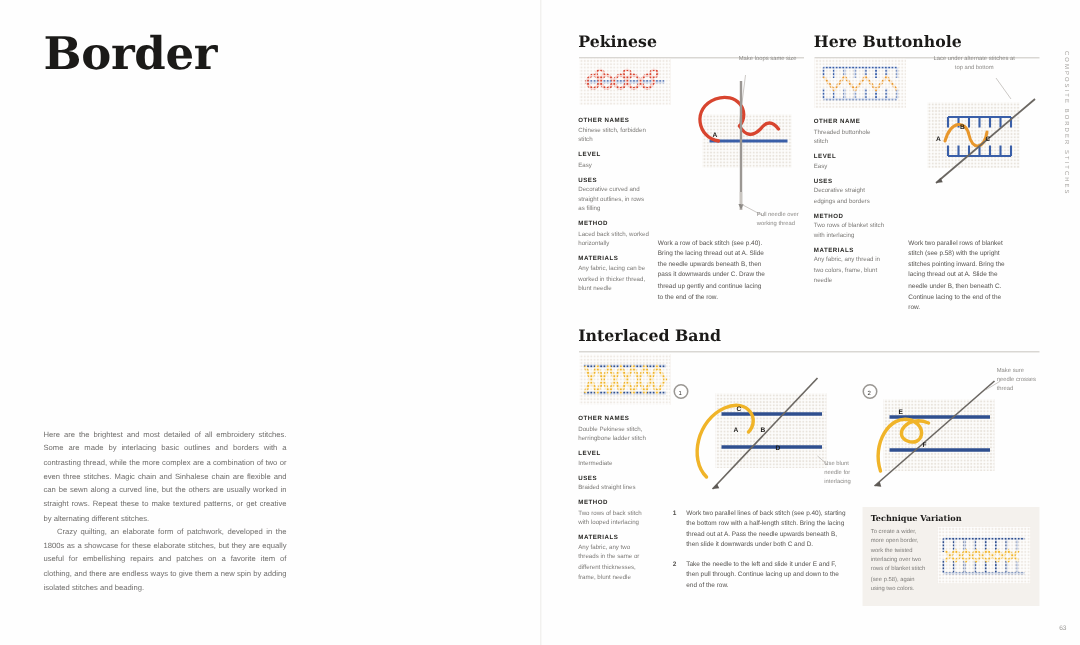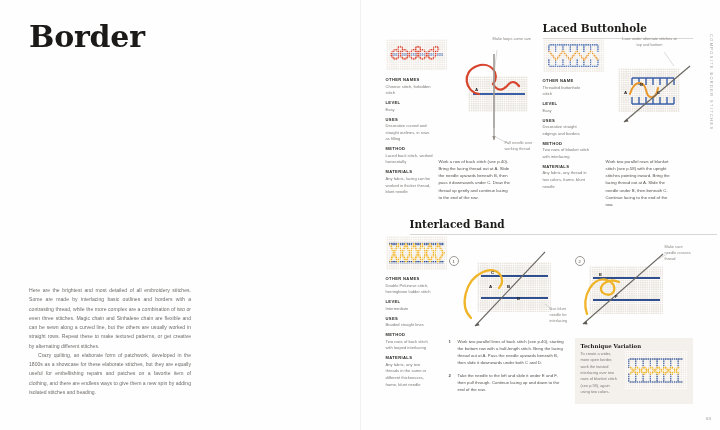--- a/index.html
+++ b/index.html
@@ -124,20 +124,24 @@
       <p>Here are the brightest and most detailed of all embroidery stitches. Some are made by interlacing basic outlines and borders with a contrasting thread, while the more complex are a combination of two or even three stitches. Magic chain and Sinhalese chain are flexible and can be sewn along a curved line, but the others are usually worked in straight rows. Repeat these to make textured patterns, or get creative by alternating different stitches.</p>
       <p class="indent">Crazy quilting, an elaborate form of patchwork, developed in the 1800s as a showcase for these elaborate stitches, but they are equally useful for embellishing repairs and patches on a favorite item of clothing, and there are endless ways to give them a new spin by adding isolated stitches and beading.</p>
     </div>
   </div>
 
   <div class="page-right">
 
     <div class="side-tab">Composite Border Stitches</div>
     <div class="folio">63</div>
 
+    <div class="col" style="left:25px;top:22px;width:150px;">
+      <div class="sec-title">Pekinese</div>
+      <div class="rule" style="margin-top:4px;width:150px;"></div>
+    </div>
 
     <div class="swatch" style="position:absolute;left:25px;top:39px;width:61px;height:31px;">
       <div class="grid-bg"></div>
       <svg width="61" height="31" viewBox="0 0 61 31">
         <line x1="4" y1="15.5" x2="57" y2="15.5" stroke="#3a5fa8" stroke-width="2"></line>
         <path d="M5 15.5 q4.5 -9 9 0 q4.5 9 9 0 q4.5 -9 9 0 q4.5 9 9 0 q4.5 -9 9 0" fill="none" stroke="#d8452f" stroke-width="2.1" stroke-linecap="round"></path>
         <path d="M5 15.5 q4.5 9 9 0 q4.5 -9 9 0 q4.5 9 9 0 q4.5 -9 9 0 q4.5 9 9 0" fill="none" stroke="#d8452f" stroke-width="2.1" stroke-linecap="round"></path>
         <circle cx="14" cy="10" r="2.4" fill="none" stroke="#d8452f" stroke-width="1.6"></circle>
         <circle cx="32" cy="10" r="2.4" fill="none" stroke="#d8452f" stroke-width="1.6"></circle>
         <circle cx="50" cy="10" r="2.4" fill="none" stroke="#d8452f" stroke-width="1.6"></circle>
@@ -177,21 +181,21 @@
         <text x="26" y="55" font-size="4.4" font-family="Liberation Sans, sans-serif" fill="#1b1a18" font-weight="bold">A</text>
 
         <line x1="45" y1="100" x2="60" y2="108" stroke="#b9b6b2" stroke-width=".5"></line>
       </svg>
       <div class="callout" style="position:absolute;left:56px;top:104px;width:33px;">Pull needle over working thread</div>
     </div>
 
     <div class="instr" style="position:absolute;left:78px;top:158px;width:73px;">Work a row of back stitch (see p.40). Bring the lacing thread out at A. Slide the needle upwards beneath B, then pass it downwards under C. Draw the thread up gently and continue lacing to the end of the row.</div>
 
     <div class="col" style="left:182px;top:22px;width:150px;">
-      <div class="sec-title">Laced Buttonhole</div>
+      <div class="sec-title">Here Buttonhole</div>
       <div class="rule" style="margin-top:4px;width:150px;"></div>
     </div>
 
     <div class="swatch" style="position:absolute;left:182px;top:39px;width:61px;height:33px;">
       <div class="grid-bg"></div>
       <svg width="61" height="33" viewBox="0 0 61 33">
         <g stroke="#3a5fa8" stroke-width="1.5" fill="none">
           <line x1="6" y1="6" x2="55" y2="6"></line>
           <line x1="6" y1="6" x2="6" y2="13"></line>
             <line x1="13" y1="6" x2="13" y2="13"></line>
@@ -257,21 +261,21 @@
         <line x1="20" y1="86" x2="86" y2="30" stroke="#6b6762" stroke-width="1.2"></line>
         <polygon points="20,86 23,82.5 24.5,85.5" fill="#5d5955"></polygon>
         <text x="20" y="58" font-size="4.4" font-family="Liberation Sans, sans-serif" fill="#1b1a18" font-weight="bold">A</text>
         <text x="36" y="50" font-size="4.4" font-family="Liberation Sans, sans-serif" fill="#1b1a18" font-weight="bold">B</text>
         <text x="53" y="58" font-size="4.4" font-family="Liberation Sans, sans-serif" fill="#1b1a18" font-weight="bold">C</text>
       </svg>
     </div>
 
     <div class="instr" style="position:absolute;left:245px;top:158px;width:68px;">Work two parallel rows of blanket stitch (see p.58) with the upright stitches pointing inward. Bring the lacing thread out at A. Slide the needle under B, then beneath C. Continue lacing to the end of the row.</div>
 
-    <div class="col" style="left:25px;top:218px;width:307px;margin-left:24px;">
+    <div class="col" style="left:25px;top:218px;width:307px;">
       <div class="sec-title">Interlaced Band</div>
       <div class="rule" style="margin-top:4px;width:307px;"></div>
     </div>
 
     <div class="swatch" style="position:absolute;left:25px;top:236px;width:61px;height:34px;">
       <div class="grid-bg"></div>
       <svg width="61" height="34" viewBox="0 0 61 34">
         <line x1="3" y1="8" x2="58" y2="8" stroke="#2f4f8f" stroke-width="2.4"></line>
         <line x1="3" y1="26" x2="58" y2="26" stroke="#2f4f8f" stroke-width="2.4"></line>
         <path d="M4 8 L12 26 L20 8 L28 26 L36 8 L44 26 L52 8 L58 18" fill="none" stroke="#f0b429" stroke-width="2.2" stroke-linejoin="round"></path>

